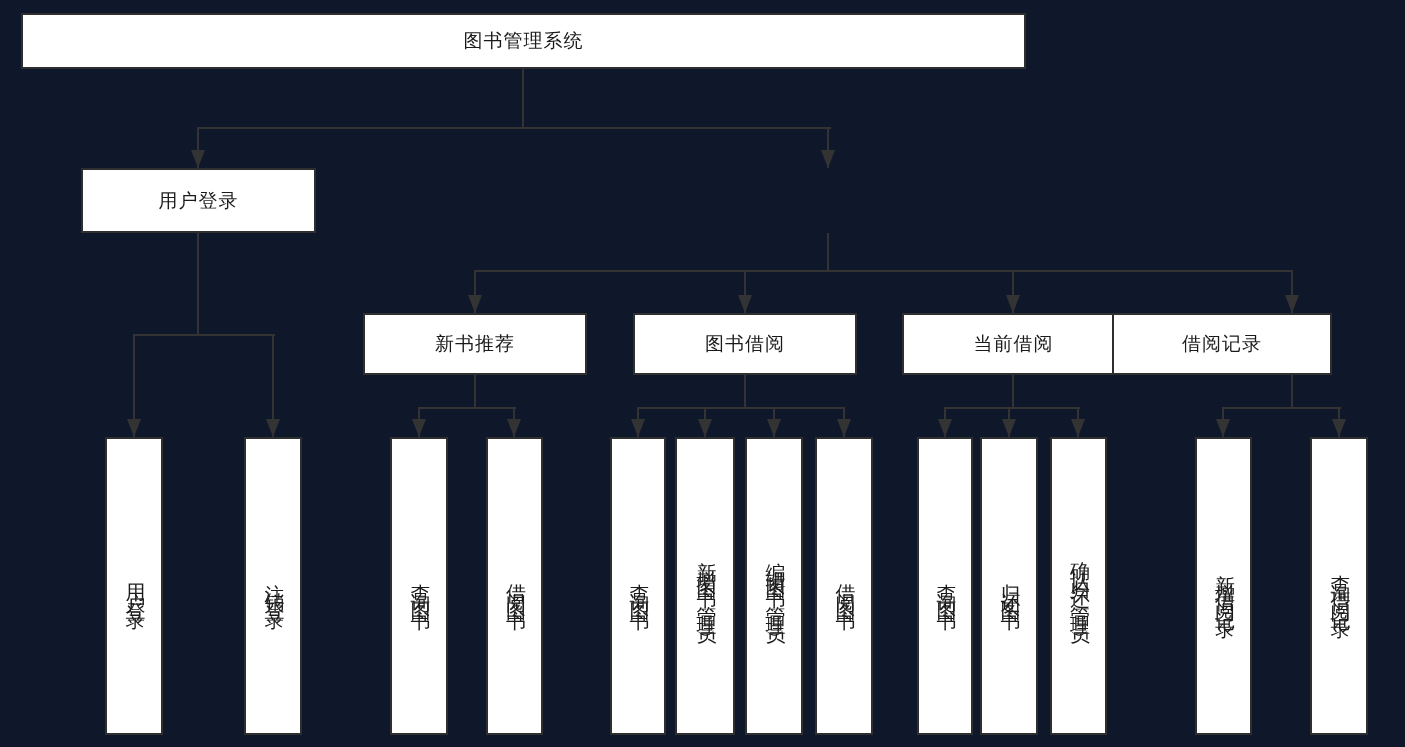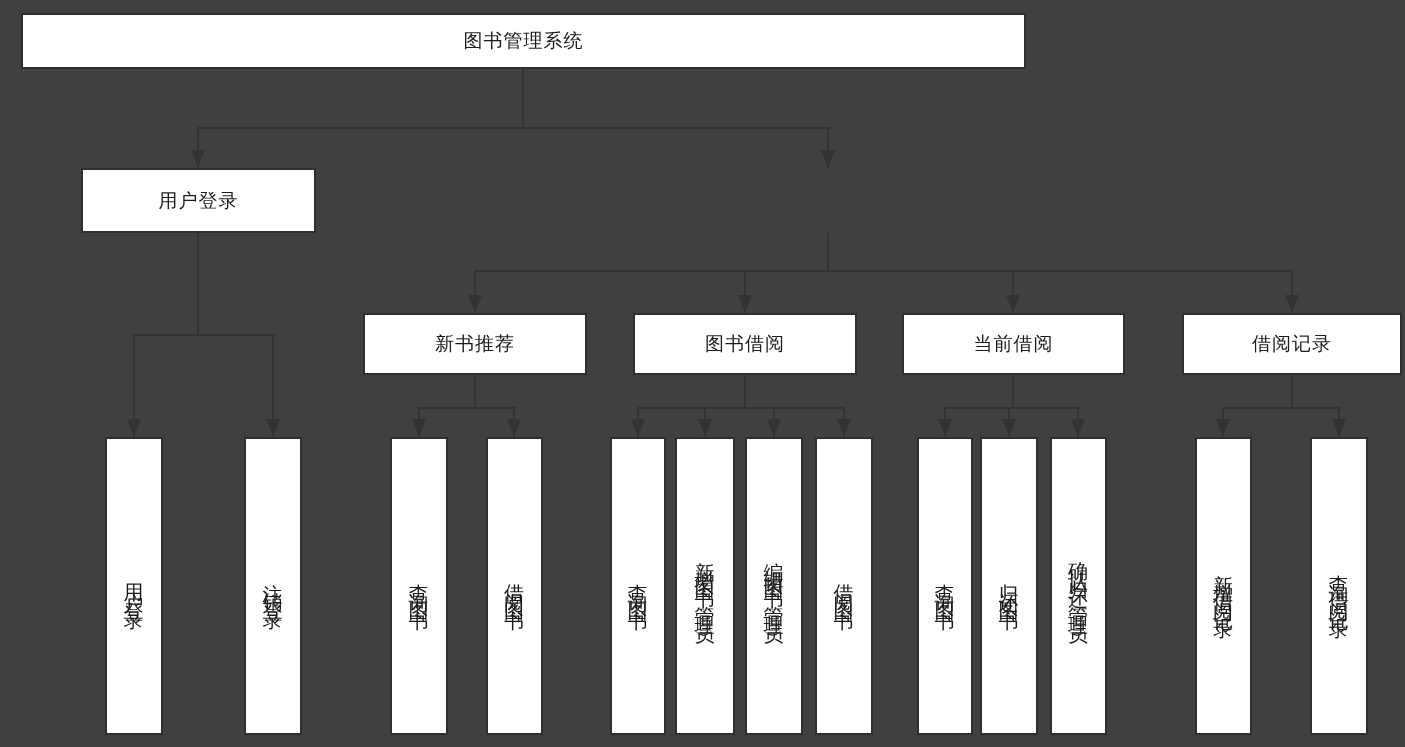--- a/index.html
+++ b/index.html
@@ -1,20 +1,20 @@
 <!DOCTYPE html>
 <html><head>
 <meta charset="utf-8">
 <style>
   html,body { margin:0; padding:0; background:#fff; }
   .canvas {
     position:relative;
     width:1405px; height:747px;
-    background:#404040;
-    font-family:Liberation Sans, sans-serif;
+    background:#0f172a;
+    font-family:Liberation Mono, monospace;
     overflow:hidden;
   }
   .box {
     position:absolute;
     box-sizing:border-box;
     background:#ffffff;
     border:2px solid #2f2f2f;
     display:flex;
     align-items:center;
     justify-content:center;
@@ -139,21 +139,21 @@
 
   <div class="box" style="left:363px; top:313px; width:224px; height:62px;">
     <span>新书推荐</span>
   </div>
   <div class="box" style="left:633px; top:313px; width:224px; height:62px;">
     <span>图书借阅</span>
   </div>
   <div class="box" style="left:902px; top:313px; width:223px; height:62px;">
     <span>当前借阅</span>
   </div>
-  <div class="box" style="left:1182px; top:313px; width:220px; height:62px;">
+  <div class="box" style="left:1112px; top:313px; width:220px; height:62px;">
     <span>借阅记录</span>
   </div>
 
   <div class="vbox" style="left:105px; width:58px;">
     <span class="vtext">用户登录</span>
   </div>
   <div class="vbox" style="left:244px; width:58px;">
     <span class="vtext">注销登录</span>
   </div>
 

